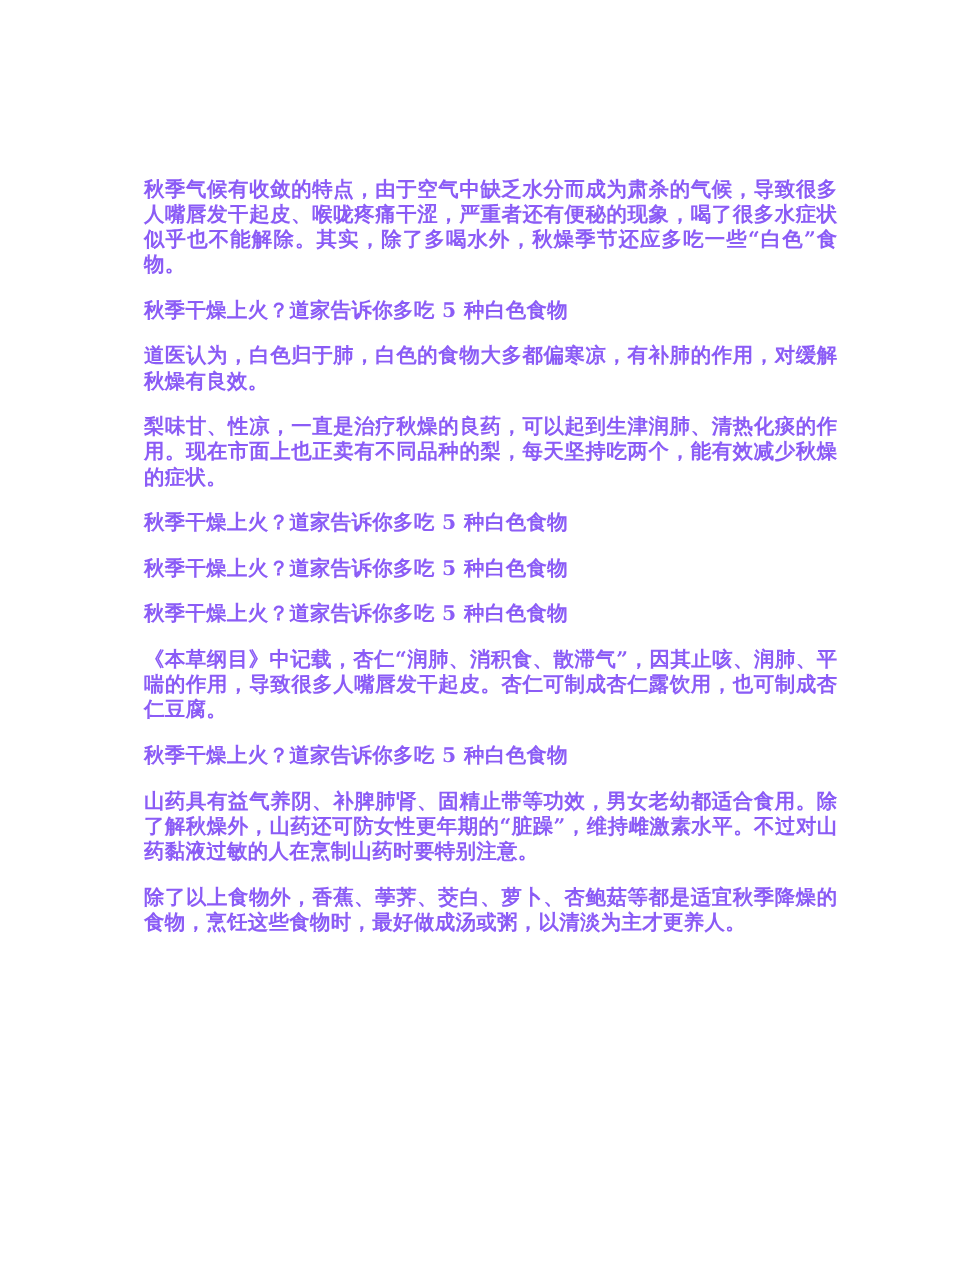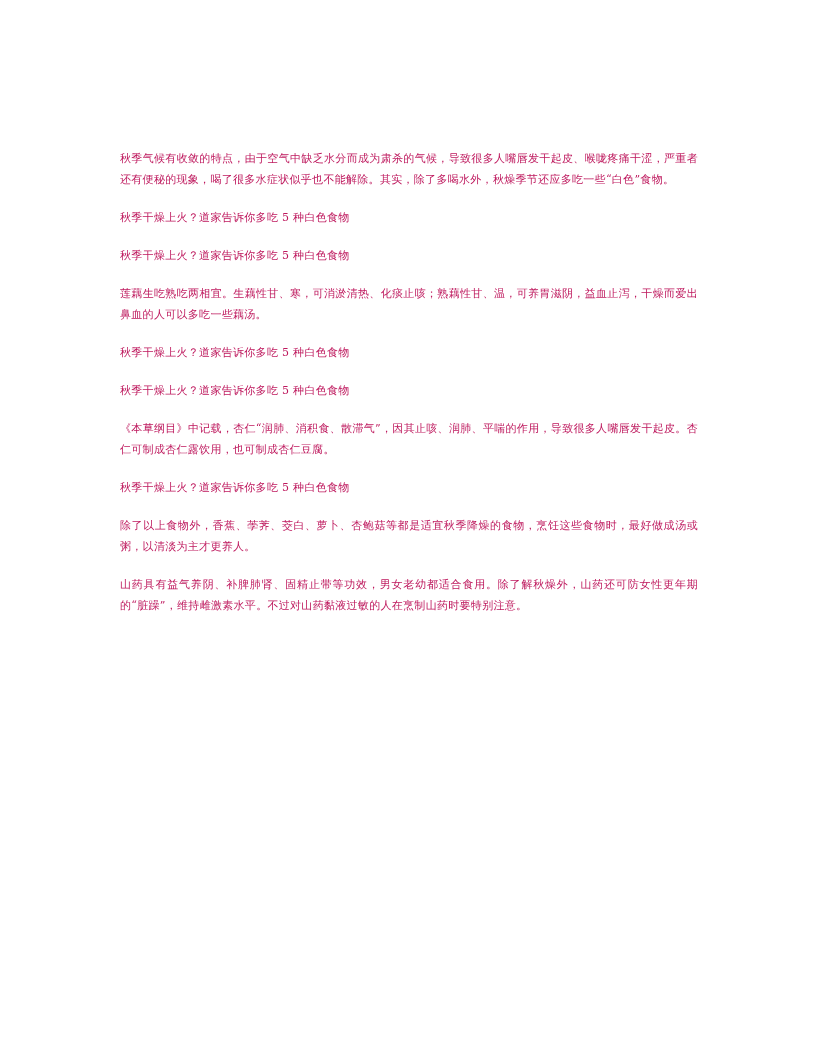--- a/index.html
+++ b/index.html
@@ -12,40 +12,42 @@
       height: 1056px;
       position: relative;
       overflow: hidden;
     }
     .page {
       position: absolute;
       left: 120px;
       top: 148px;
       width: 578px;
       font-family: "DejaVu Serif", "Liberation Serif", serif;
-      font-size: 11px;
+      font-size: 17px;
       line-height: 21px;
-      color: #be185d;
+      color: #8b5cf6;
       letter-spacing: 0.3px;
+      font-weight: bold;
     }
     .para {
       margin: 0 0 17px 0;
       text-align: justify;
     }
     .heading {
       margin: 0 0 17px 0;
     }
   </style>
 </head>
 <body>
 
 <div class="page">
   <p class="para">秋季气候有收敛的特点，由于空气中缺乏水分而成为肃杀的气候，导致很多人嘴唇发干起皮、喉咙疼痛干涩，严重者还有便秘的现象，喝了很多水症状似乎也不能解除。其实，除了多喝水外，秋燥季节还应多吃一些“白色”食物。</p>
   <p class="heading">秋季干燥上火？道家告诉你多吃 5 种白色食物</p>
+  <p class="para">道医认为，白色归于肺，白色的食物大多都偏寒凉，有补肺的作用，对缓解秋燥有良效。</p>
+  <p class="para">梨味甘、性凉，一直是治疗秋燥的良药，可以起到生津润肺、清热化痰的作用。现在市面上也正卖有不同品种的梨，每天坚持吃两个，能有效减少秋燥的症状。</p>
   <p class="heading">秋季干燥上火？道家告诉你多吃 5 种白色食物</p>
-  <p class="para">莲藕生吃熟吃两相宜。生藕性甘、寒，可消淤清热、化痰止咳；熟藕性甘、温，可养胃滋阴，益血止泻，干燥而爱出鼻血的人可以多吃一些藕汤。</p>
   <p class="heading">秋季干燥上火？道家告诉你多吃 5 种白色食物</p>
   <p class="heading">秋季干燥上火？道家告诉你多吃 5 种白色食物</p>
   <p class="para">《本草纲目》中记载，杏仁“润肺、消积食、散滞气”，因其止咳、润肺、平喘的作用，导致很多人嘴唇发干起皮。杏仁可制成杏仁露饮用，也可制成杏仁豆腐。</p>
   <p class="heading">秋季干燥上火？道家告诉你多吃 5 种白色食物</p>
+  <p class="para">山药具有益气养阴、补脾肺肾、固精止带等功效，男女老幼都适合食用。除了解秋燥外，山药还可防女性更年期的“脏躁”，维持雌激素水平。不过对山药黏液过敏的人在烹制山药时要特别注意。</p>
   <p class="para">除了以上食物外，香蕉、荸荠、茭白、萝卜、杏鲍菇等都是适宜秋季降燥的食物，烹饪这些食物时，最好做成汤或粥，以清淡为主才更养人。</p>
-  <p class="para">山药具有益气养阴、补脾肺肾、固精止带等功效，男女老幼都适合食用。除了解秋燥外，山药还可防女性更年期的“脏躁”，维持雌激素水平。不过对山药黏液过敏的人在烹制山药时要特别注意。</p>
 </div>
 
 </body></html>

